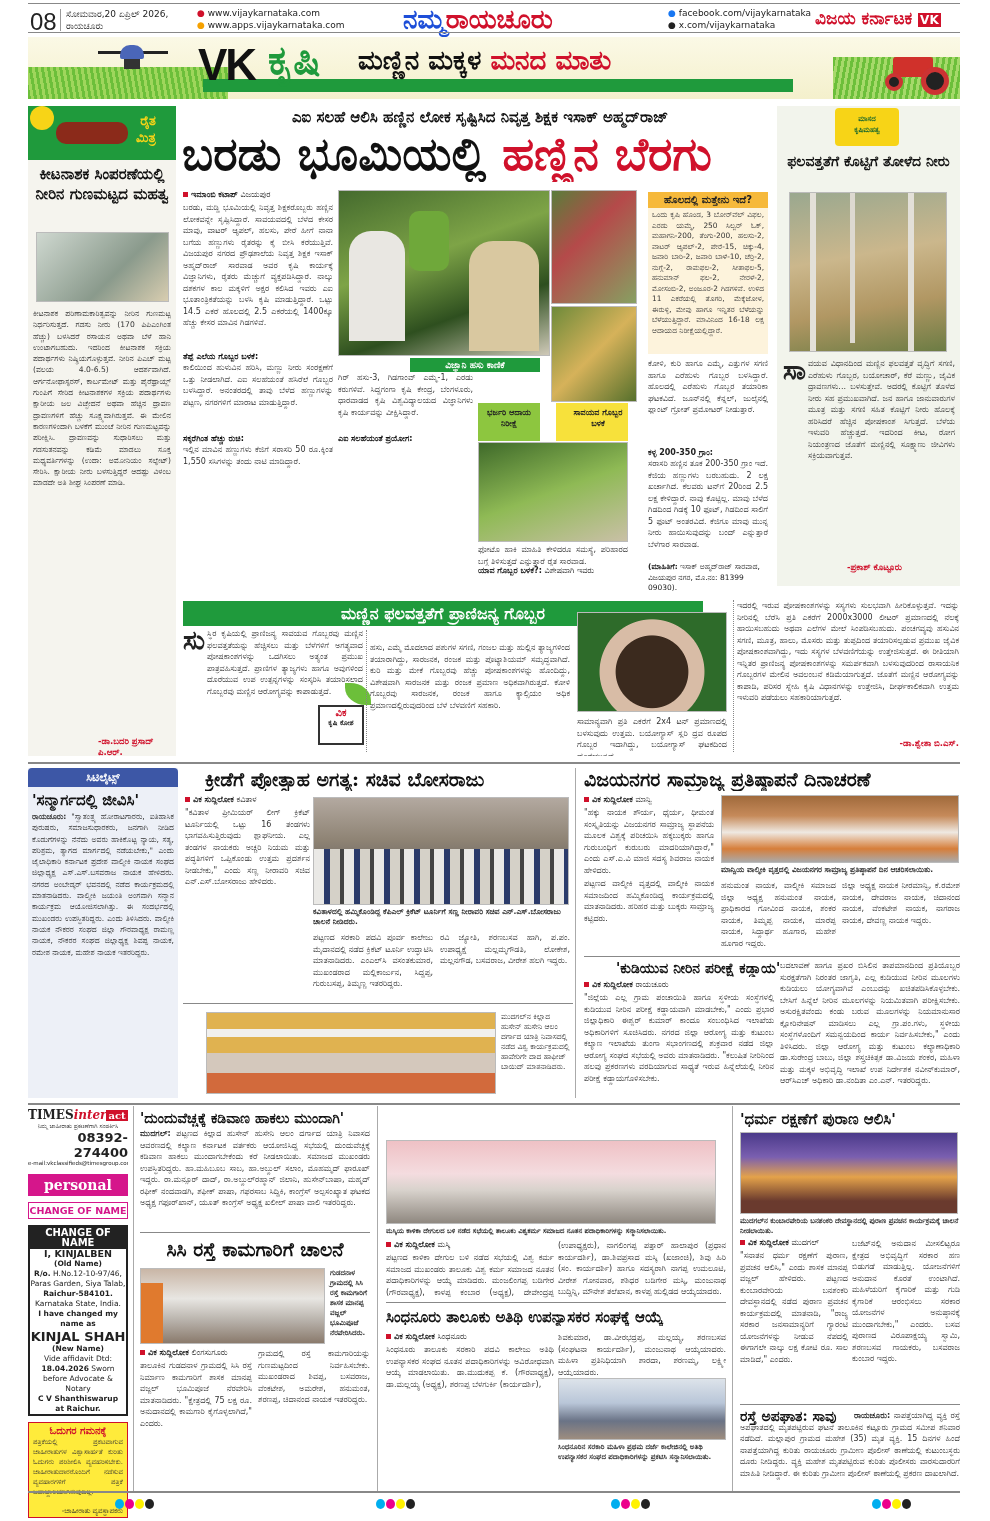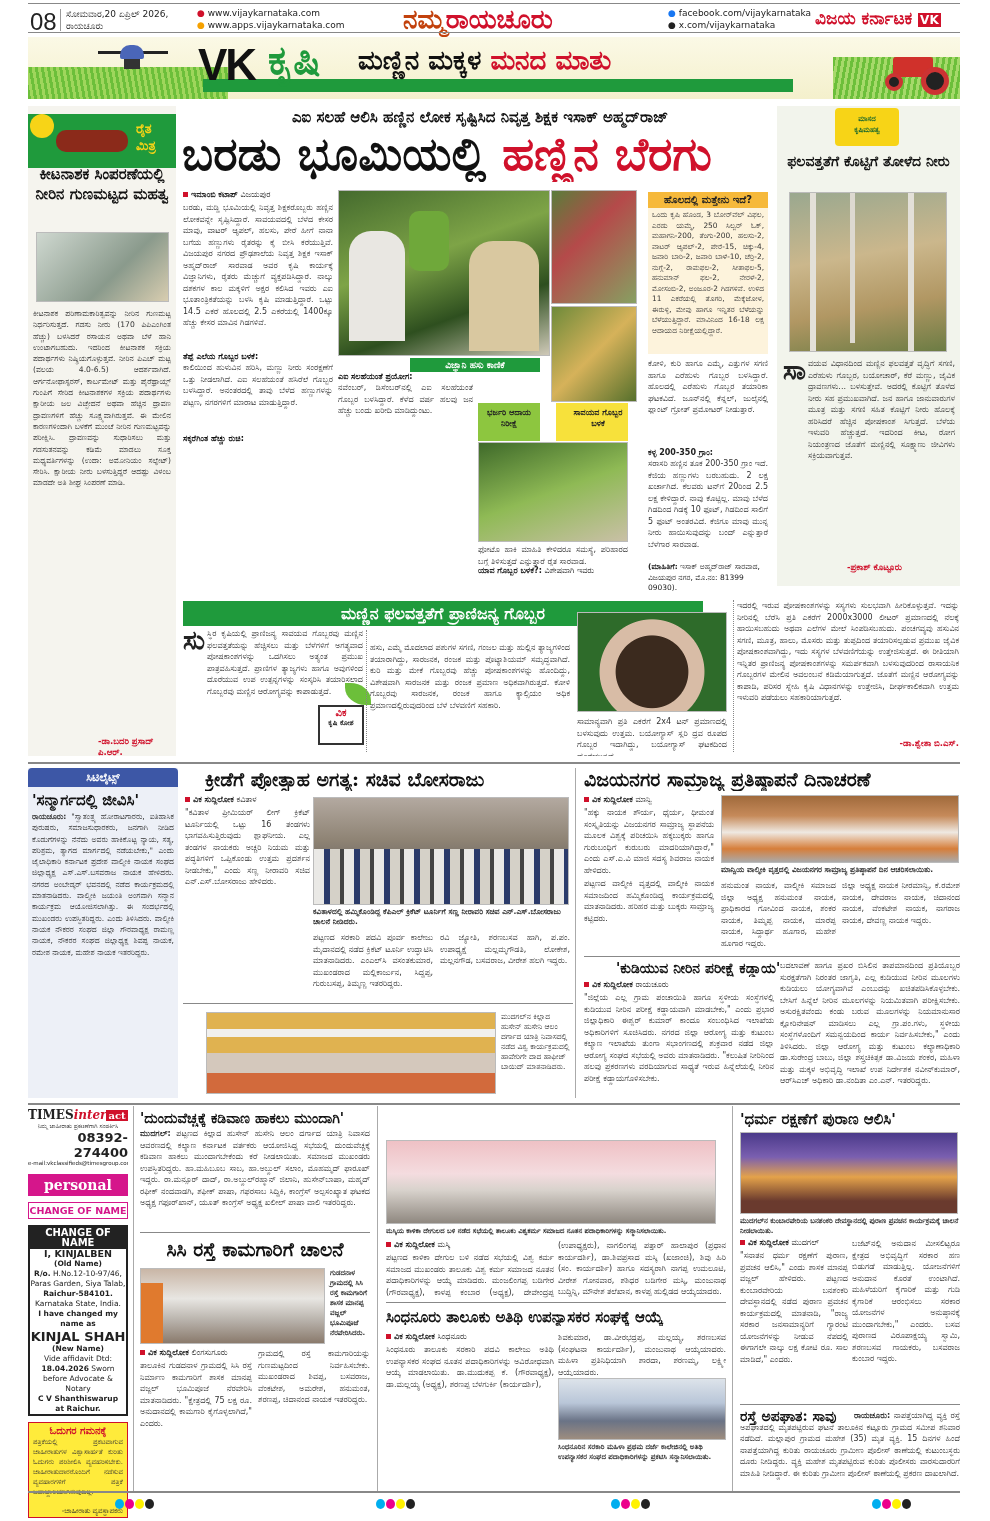--- a/index.html
+++ b/index.html
@@ -24,21 +24,21 @@
 <div class="abs" style="left:60px; top:9px; width:1px; height:22px; background:#999;"></div>
 <div class="abs" style="left:66px; top:8px; font-size:9px; line-height:12px;">
   <div>ಸೋಮವಾರ,20 ಏಪ್ರಿಲ್ 2026,</div>
   <div>ರಾಯಚೂರು</div>
 </div>
 <div class="abs" style="left:197px; top:7px; font-size:9px; line-height:12px;">
   <div><span style="color:#d0112b;">●</span> <span>www.vijaykarnataka.com</span></div>
   <div><span style="color:#f5a100;">●</span> <span>www.apps.vijaykarnataka.com</span></div>
 </div>
 <div class="abs" style="left:403px; top:4px; font-size:26px; font-weight:bold; font-family:'DejaVu Serif',serif; white-space:nowrap;">
-  <span style="color:#c2410c;text-align:right;">ನಮ್ಮ</span><span style="color:#d0112b;">ರಾಯಚೂರು</span>
+  <span style="color:#1d4ed8;text-align:right;">ನಮ್ಮ</span><span style="color:#d0112b;">ರಾಯಚೂರು</span>
 </div>
 <div class="abs" style="left:668px; top:7px; font-size:9px; line-height:12px;">
   <div><span style="color:#1877f2;">●</span> <span>facebook.com/vijaykarnataka</span></div>
   <div><span style="color:#222;">●</span> <span>x.com/vijaykarnataka</span></div>
 </div>
 <div class="abs" style="left:815px; top:8px; font-size:17px; font-weight:bold; color:#d0112b; white-space:nowrap; font-family:'DejaVu Sans',sans-serif;">
   <span>ವಿಜಯ ಕರ್ನಾಟಕ</span>
   <span style="background:#d0112b; color:#fff; font-size:12px; padding:0 2px;">VK</span>
 </div>
 <div class="rule" style="left:28px; top:32px; width:932px; height:1px;"></div>
@@ -59,21 +59,21 @@
   </div>
   <div class="abs" style="left:805px; top:20px; width:127px; height:42px; background:repeating-linear-gradient(100deg,#6cbf3a 0 3px,#a6d96a 3px 6px);"></div>
   <div class="abs" style="left:855px; top:14px; width:70px; height:44px;">
     <div style="position:absolute; left:10px; top:6px; width:40px; height:20px; background:#d0312b; border-radius:3px;"></div>
     <div style="position:absolute; left:2px; top:22px; width:18px; height:18px; border-radius:50%; background:#222; border:4px solid #c33;"></div>
     <div style="position:absolute; left:38px; top:16px; width:28px; height:28px; border-radius:50%; background:#222; border:5px solid #c33;"></div>
   </div>
 </div>
 
 <div class="abs" style="left:28px; top:106px; width:148px; height:650px; background:#f5f4ee;">
-  <div class="abs" style="left:0; top:8px; width:148px; height:54px; background:#1f9a3c;">
+  <div class="abs" style="left:0; top:0; width:148px; height:54px; background:#1f9a3c;text-align:right;">
     <div style="position:absolute; left:2px; top:0; width:24px; height:24px; border-radius:50%; background:#f7d417;"></div>
     <div style="position:absolute; left:28px; top:16px; width:72px; height:22px; background:#8b2a1a; border-radius:10px;"></div>
     <div style="position:absolute; left:108px; top:6px; font-size:13px; font-weight:bold; color:#f7d417; line-height:17px;">
       <div>ರೈತ</div>
       <div>ಮಿತ್ರ</div>
     </div>
   </div>
   <div class="abs headline" style="left:4px; top:58px; width:140px; font-size:15px; line-height:20px; white-space:normal; text-align:center;">ಕೀಟನಾಶಕ ಸಿಂಪರಣೆಯಲ್ಲಿ ನೀರಿನ ಗುಣಮಟ್ಟದ ಮಹತ್ವ</div>
   <div class="photo" style="left:8px; top:126px; width:133px; height:70px; background:linear-gradient(135deg,#cfd8d0,#8a9a8c 60%,#d8cdb0);"></div>
   <div class="abs body-text" style="left:5px; top:202px; width:138px; height:420px; font-size:7.6px; line-height:11.3px;">ಕೀಟನಾಶಕ ಪರಿಣಾಮಕಾರಿತ್ವವನ್ನು ನೀರಿನ ಗುಣಮಟ್ಟ ನಿರ್ಧರಿಸುತ್ತದೆ. ಗಡಸು ನೀರು (170 ಪಿಪಿಎಂಗಿಂತ ಹೆಚ್ಚು) ಬಳಸಿದರೆ ರಸಾಯನ ಅಥವಾ ಬೆಳೆ ಹಾನಿ ಉಂಟಾಗಬಹುದು. ಇದರಿಂದ ಕೀಟನಾಶಕ ಸಕ್ರಿಯ ಪದಾರ್ಥಗಳು ನಿಷ್ಕ್ರಿಯಗೊಳ್ಳುತ್ತವೆ. ನೀರಿನ ಪಿಎಚ್ ಮಟ್ಟ (ವಲಯ 4.0-6.5) ಆದರ್ಶವಾಗಿದೆ. ಆರ್ಗನೋಫಾಸ್ಫರಸ್, ಕಾರ್ಬಮೇಟ್ ಮತ್ತು ಪೈರೆಥ್ರಾಯ್ಡ್ ಗುಂಪಿಗೆ ಸೇರಿದ ಕೀಟನಾಶಕಗಳ ಸಕ್ರಿಯ ಪದಾರ್ಥಗಳು ಕ್ಷಾರೀಯ ಜಲ ವಿಚ್ಛೇದನೆ ಅಥವಾ ಹೆಚ್ಚಿನ ದ್ರಾವಣ ದ್ರಾವಣಗಳಿಗೆ ಹೆಚ್ಚು ಸೂಕ್ಷ್ಮವಾಗಿರುತ್ತವೆ. ಈ ಮೇಲಿನ ಕಾರಣಗಳಿಂದಾಗಿ ಬಳಕೆಗೆ ಮುಂಚೆ ನೀರಿನ ಗುಣಮಟ್ಟವನ್ನು ಪರೀಕ್ಷಿಸಿ. ದ್ರಾವಣವನ್ನು ಸುಧಾರಿಸಲು ಮತ್ತು ಗಡಸುತನವನ್ನು ಕಡಿಮೆ ಮಾಡಲು ಸೂಕ್ತ ಮಧ್ಯವರ್ತಿಗಳನ್ನು (ಉದಾ: ಅಮೋನಿಯಂ ಸಲ್ಫೇಟ್) ಸೇರಿಸಿ. ಕ್ಷಾರೀಯ ನೀರು ಬಳಸುತ್ತಿದ್ದರೆ ಆದಷ್ಟು ವಿಳಂಬ ಮಾಡದೇ ಅತಿ ಶೀಘ್ರ ಸಿಂಪರಣೆ ಮಾಡಿ.</div>
@@ -85,34 +85,35 @@
   <span>ಬರಡು ಭೂಮಿಯಲ್ಲಿ</span>
   <span style="color:#d0112b;">ಹಣ್ಣಿನ ಬೆರಗು</span>
 </div>
 
 <div class="abs" style="left:183px; top:190px; width:150px;">
   <div class="byline"><span class="sq"></span><span>ಇಮಾಂಬಿ ಕಟಾಪ್</span> <span style="font-weight:normal;">ವಿಜಯಪುರ</span></div>
   <div class="body-text" style="height:150px;">ಬರಡು, ಮಡ್ಡಿ ಭೂಮಿಯಲ್ಲಿ ನಿವೃತ್ತ ಶಿಕ್ಷಕರೊಬ್ಬರು ಹಣ್ಣಿನ ಲೋಕವನ್ನೇ ಸೃಷ್ಟಿಸಿದ್ದಾರೆ. ಸಾವಯವದಲ್ಲಿ ಬೆಳೆದ ಕೇಸರ ಮಾವು, ವಾಟರ್ ಆ್ಯಪಲ್, ಹಲಸು, ಪೇರೆ ಹೀಗೆ ನಾನಾ ಬಗೆಯ ಹಣ್ಣುಗಳು ರೈತರನ್ನು ಕೈ ಬೀಸಿ ಕರೆಯುತ್ತಿವೆ. ವಿಜಯಪುರ ನಗರದ ಪ್ರೌಢಶಾಲೆಯ ನಿವೃತ್ತ ಶಿಕ್ಷಕ ಇಸಾಕ್ ಅಹ್ಮದ್‌ರಾಜ್ ಸಾರವಾಡ ಅವರ ಕೃಷಿ ಕಾರ್ಯಕ್ಕೆ ವಿಜ್ಞಾನಿಗಳು, ರೈತರು ಮೆಚ್ಚುಗೆ ವ್ಯಕ್ತಪಡಿಸಿದ್ದಾರೆ. ನಾಲ್ಕು ದಶಕಗಳ ಕಾಲ ಮಕ್ಕಳಿಗೆ ಅಕ್ಷರ ಕಲಿಸಿದ ಇವರು ಎಐ ಭೂತಾಂತ್ರಿಕತೆಯನ್ನು ಬಳಸಿ ಕೃಷಿ ಮಾಡುತ್ತಿದ್ದಾರೆ. ಒಟ್ಟು 14.5 ಎಕರೆ ಹೊಲದಲ್ಲಿ 2.5 ಎಕರೆಯಲ್ಲಿ 1400ಕ್ಕೂ ಹೆಚ್ಚು ಕೇಸರ ಮಾವಿನ ಗಿಡಗಳಿವೆ.</div>
   <div style="font-size:8px; font-weight:bold; color:#111;">ತೆಪ್ಪೆ ಎಲೆಯ ಗೊಬ್ಬರ ಬಳಕೆ:</div>
   <div class="body-text" style="height:72px;">ಕಾಲಿಯಿಂದ ಹುಳುವಿನ ಹರಿಸಿ, ಮಣ್ಣು ನೀರು ಸಂರಕ್ಷಣೆಗೆ ಒತ್ತು ನೀಡಲಾಗಿದೆ. ಎಐ ಸಲಹೆಯಂತೆ ಹಸಿರೆಲೆ ಗೊಬ್ಬರ ಬಳಸಿದ್ದಾರೆ. ಅನಂತರದಲ್ಲಿ ತಾವು ಬೆಳೆದ ಹಣ್ಣುಗಳನ್ನು ಪಟ್ಟಣ, ನಗರಗಳಿಗೆ ಮಾರಾಟ ಮಾಡುತ್ತಿದ್ದಾರೆ.</div>
   <div style="font-size:8px; font-weight:bold; color:#111;">ಸಕ್ಕರೆಗಿಂತ ಹೆಚ್ಚು ರುಚಿ:</div>
+  <div class="body-text" style="height:72px;">ಇಲ್ಲಿನ ಮಾವಿನ ಹಣ್ಣುಗಳು ಕೆಜಿಗೆ ಸರಾಸರಿ 50 ರೂ.ಕ್ಕಿಂತ 1,550 ಸಸಿಗಳನ್ನು ತಂದು ನಾಟಿ ಮಾಡಿದ್ದಾರೆ.</div>
 </div>
 
 <div class="photo" style="left:338px; top:190px; width:212px; height:166px; background:linear-gradient(160deg,#456b2e,#7ea447 40%,#2e4f1f 70%,#cfc9b8);">
   <div style="position:absolute; left:10px; top:40px; width:56px; height:110px; background:#e9e7e2; border-radius:22px 22px 0 0;"></div>
   <div style="position:absolute; left:130px; top:50px; width:70px; height:110px; background:#d9c8a0; border-radius:24px 24px 0 0;"></div>
   <div style="position:absolute; left:70px; top:20px; width:40px; height:60px; background:#6fa83a; border-radius:10px;"></div>
 </div>
 <div class="abs" style="left:410px; top:358px; width:130px; height:14px; background:#1f9a3c; color:#fff; font-size:9px; font-weight:bold; text-align:center; line-height:14px;">ವಿಜ್ಞಾನಿ ಹಸು ಕಾಣಿಕೆ</div>
 <div class="photo" style="left:551px; top:190px; width:86px; height:114px; background:linear-gradient(135deg,#5a7d3a,#b54a4a 40%,#87a062);"></div>
 <div class="photo" style="left:551px; top:306px; width:86px; height:96px; background:linear-gradient(135deg,#6e8a3a,#d6b25a 50%,#56702c);"></div>
 
 <div class="abs" style="left:338px; top:372px; width:135px;">
+  <div class="body-text" style="height:62px;">ಗಿರ್ ಹಸು-3, ಗಿಡಗಾಂವ್ ಎಮ್ಮೆ-1, ಎರಡು ಕರುಗಳಿವೆ. ಸಿದ್ದಗಂಗಾ ಕೃಷಿ ಕೇಂದ್ರ, ಬೆಂಗಳೂರು, ಧಾರವಾಡದ ಕೃಷಿ ವಿಶ್ವವಿದ್ಯಾಲಯದ ವಿಜ್ಞಾನಿಗಳು ಕೃಷಿ ಕಾರ್ಯವನ್ನು ವೀಕ್ಷಿಸಿದ್ದಾರೆ.</div>
   <div style="font-size:8px; font-weight:bold; color:#111;">ಎಐ ಸಲಹೆಯಂತೆ ಪ್ರಯೋಗ:</div>
-  <div class="body-text" style="height:72px;">ನವೆಂಬರ್, ಡಿಸೆಂಬರ್‌ನಲ್ಲಿ ಎಐ ಸಲಹೆಯಂತೆ ಗೊಬ್ಬರ ಬಳಸಿದ್ದಾರೆ. ಕೆಳೆದ ವರ್ಷ ಹಲವು ಜನ ಹೆಚ್ಚು ಬಂದು ಖರೀದಿ ಮಾಡಿದ್ದುಂಟು.</div>
 </div>
 <div class="abs" style="left:478px; top:403px; width:62px; height:38px; background:#8dc63f; font-size:8px; font-weight:bold; text-align:center; padding-top:4px; line-height:11px;">ಭರ್ಜರಿ ಆದಾಯ ನಿರೀಕ್ಷೆ</div>
 <div class="abs" style="left:556px; top:403px; width:72px; height:38px; background:#f7e13b; font-size:8px; font-weight:bold; text-align:center; padding-top:4px; line-height:11px;padding-left:12px;">ಸಾವಯವ ಗೊಬ್ಬರ ಬಳಕೆ</div>
 <div class="photo" style="left:478px; top:442px; width:150px; height:100px; background:linear-gradient(160deg,#3f6a2a,#8fba55 50%,#c9c0a6);"></div>
 <div class="abs" style="left:478px; top:544px; width:150px;">
   <div class="body-text" style="height:22px;">ಫೋಟೊ ಹಾಕಿ ಮಾಹಿತಿ ಕೇಳಿದರೂ ಸಮಸ್ಯೆ, ಪರಿಹಾರದ ಬಗ್ಗೆ ತಿಳಿಸುತ್ತದೆ ಎನ್ನುತ್ತಾರೆ ರೈತ ಸಾರವಾಡ.</div>
   <div style="font-size:8px;"><b>ಯಾವ ಗೊಬ್ಬರ ಬಳಕೆ?:</b> <span>ವಿಶೇಷವಾಗಿ ಇವರು</span></div>
 </div>
 
 <div class="abs" style="left:648px; top:192px; width:120px; height:162px; background:#fdf3dc;">

